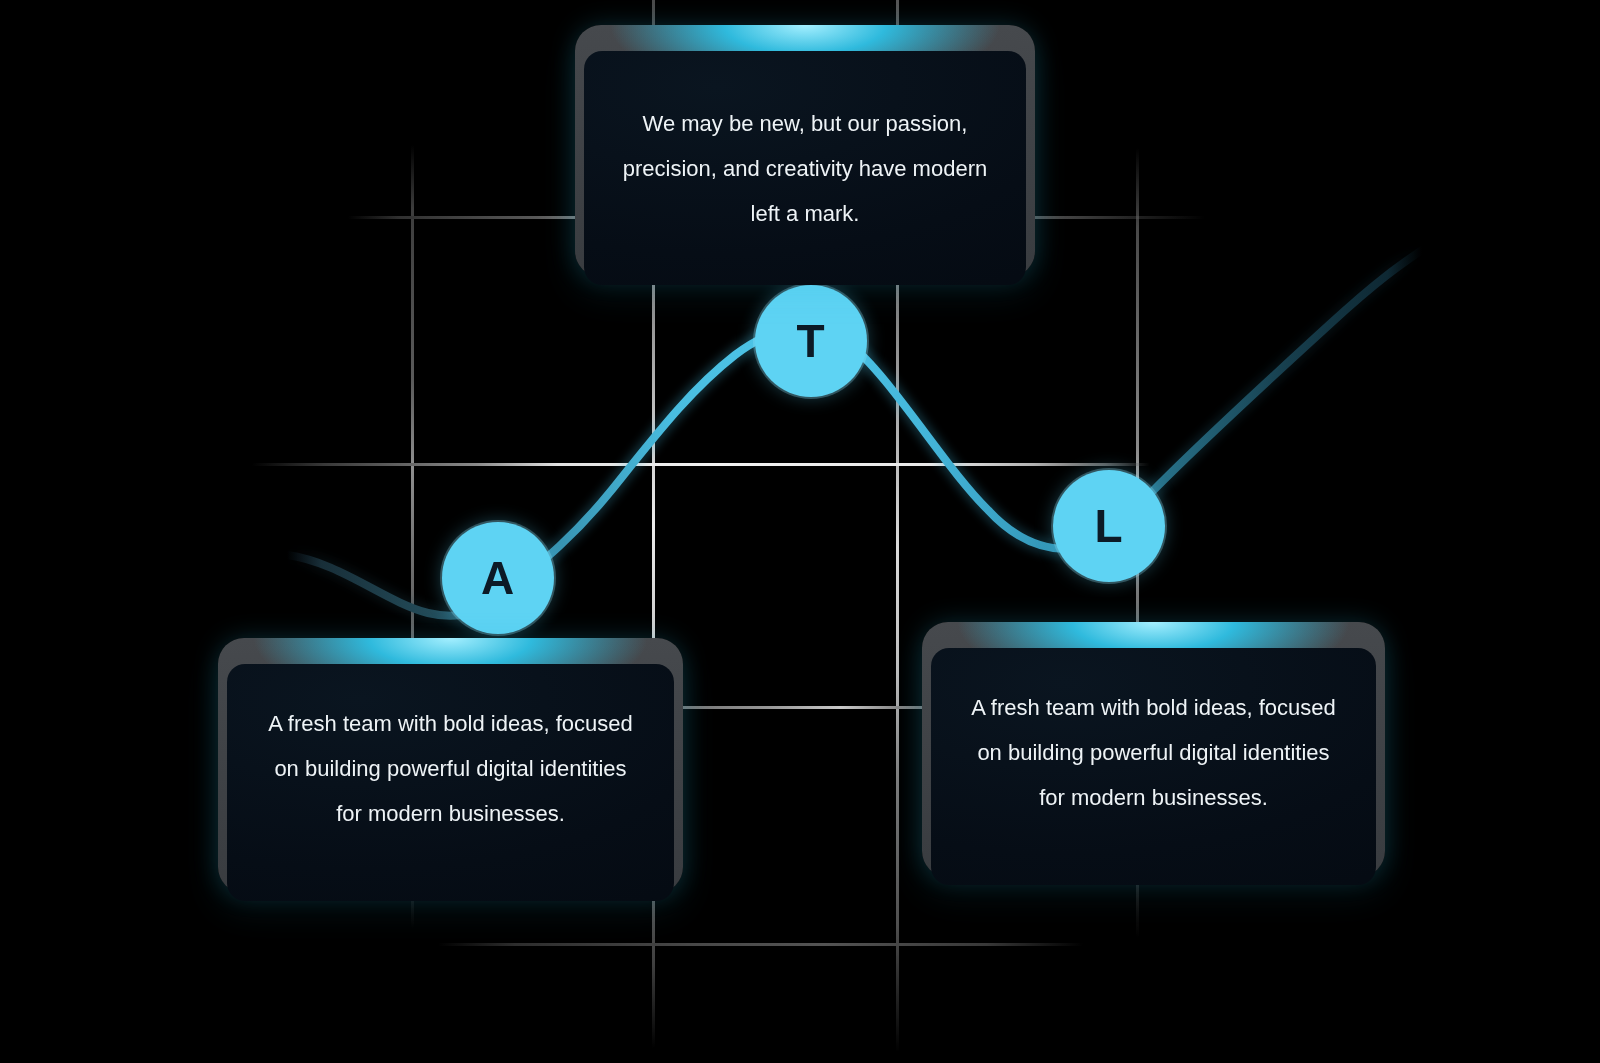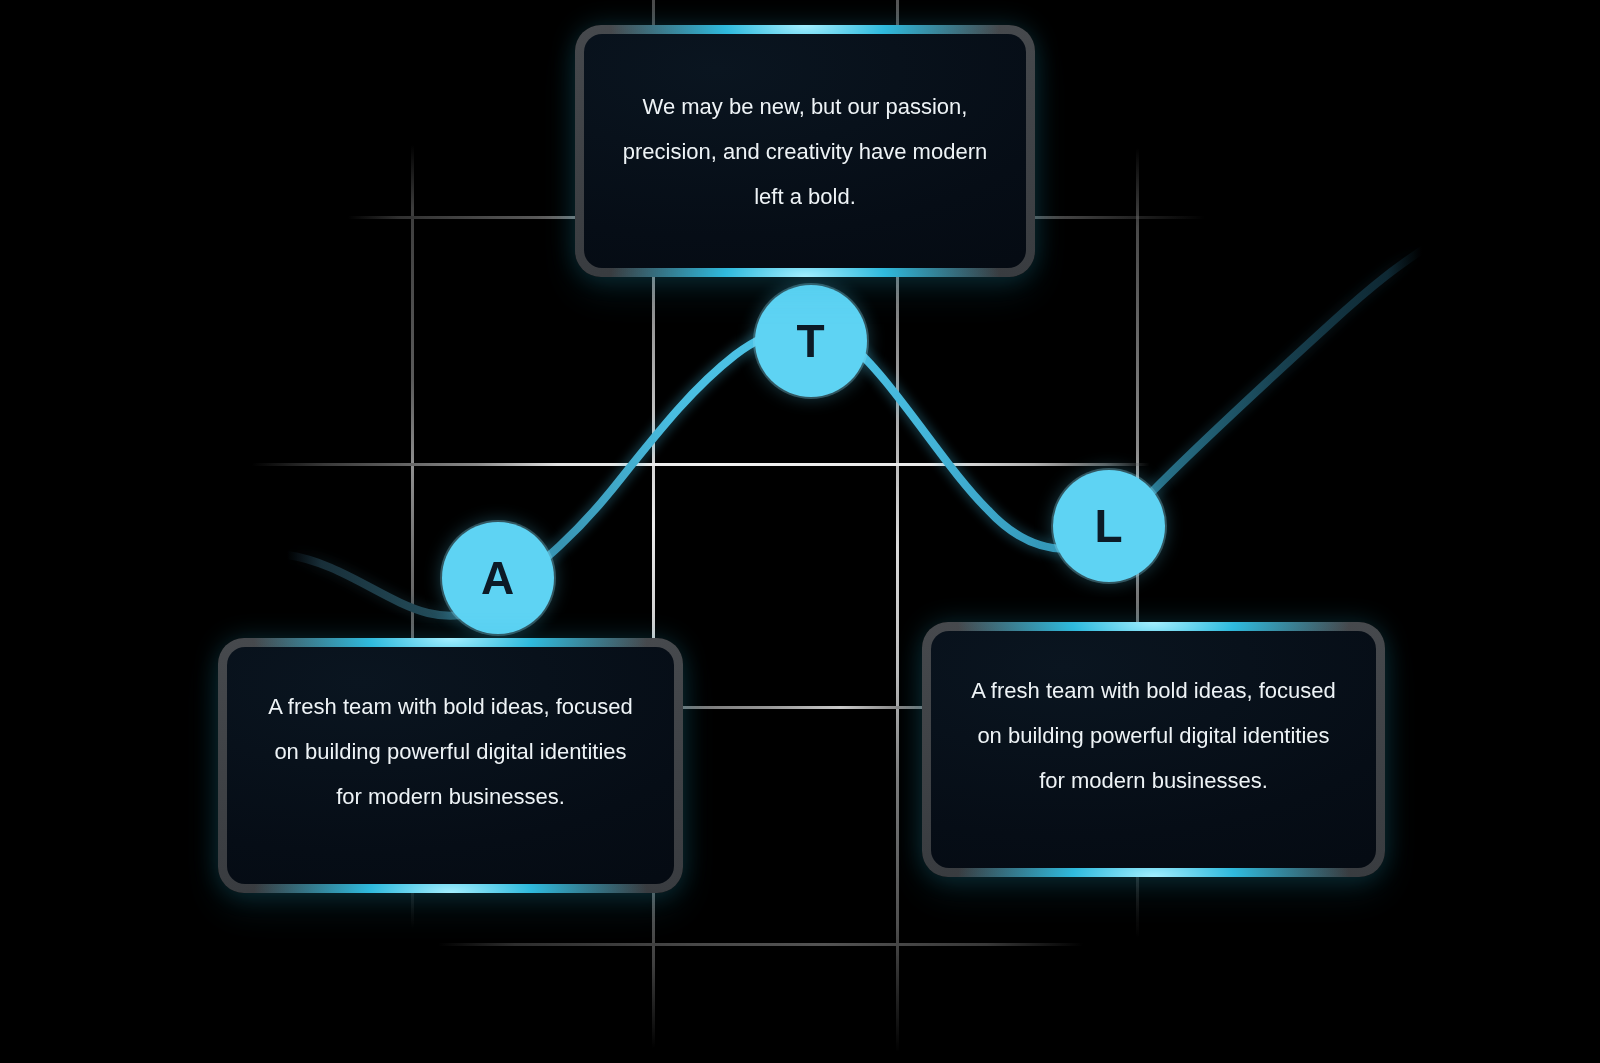--- a/index.html
+++ b/index.html
@@ -66,21 +66,21 @@
   .card-top    { left: 575px; top: 25px;  width: 460px; height: 252px; }
   .card-bleft  { left: 218px; top: 638px; width: 465px; height: 255px; }
   .card-bright { left: 922px; top: 622px; width: 463px; height: 255px; }
   .card-inner {
     width: 100%; height: 100%;
     border-radius: 18px;
     background: radial-gradient(150% 130% at 30% 15%, #0a1520 0%, #060d16 55%, #040910 100%);
     display: flex; flex-direction: column; justify-content: center; align-items: center;
     text-align: center;
     color: #eef3f6;
-    font-size: 22px; line-height: 45px; font-weight: 400;
+    font-size: 22px; line-height: 45px; font-weight: 400; margin-top: 17px;
   }
   .card-bleft .card-inner, .card-bright .card-inner { padding-bottom: 28px; }
   .card-line { white-space: nowrap; }
 </style>
 </head>
 <body>
 
 <div class="stage">
 
   <div class="grid v g-v1"></div>
@@ -123,21 +123,21 @@
     <span>A</span>
   </div>
   <div class="node node-l">
     <span>L</span>
   </div>
 
   <div class="card card-top">
     <div class="card-inner">
       <div class="card-line">We may be new, but our passion,</div>
       <div class="card-line">precision, and creativity have modern</div>
-      <div class="card-line">left a bold.</div>
+      <div class="card-line">left a mark.</div>
     </div>
   </div>
 
   <div class="card card-bleft">
     <div class="card-inner">
       <div class="card-line">A fresh team with bold ideas, focused</div>
       <div class="card-line">on building powerful digital identities</div>
       <div class="card-line">for modern businesses.</div>
     </div>
   </div>

